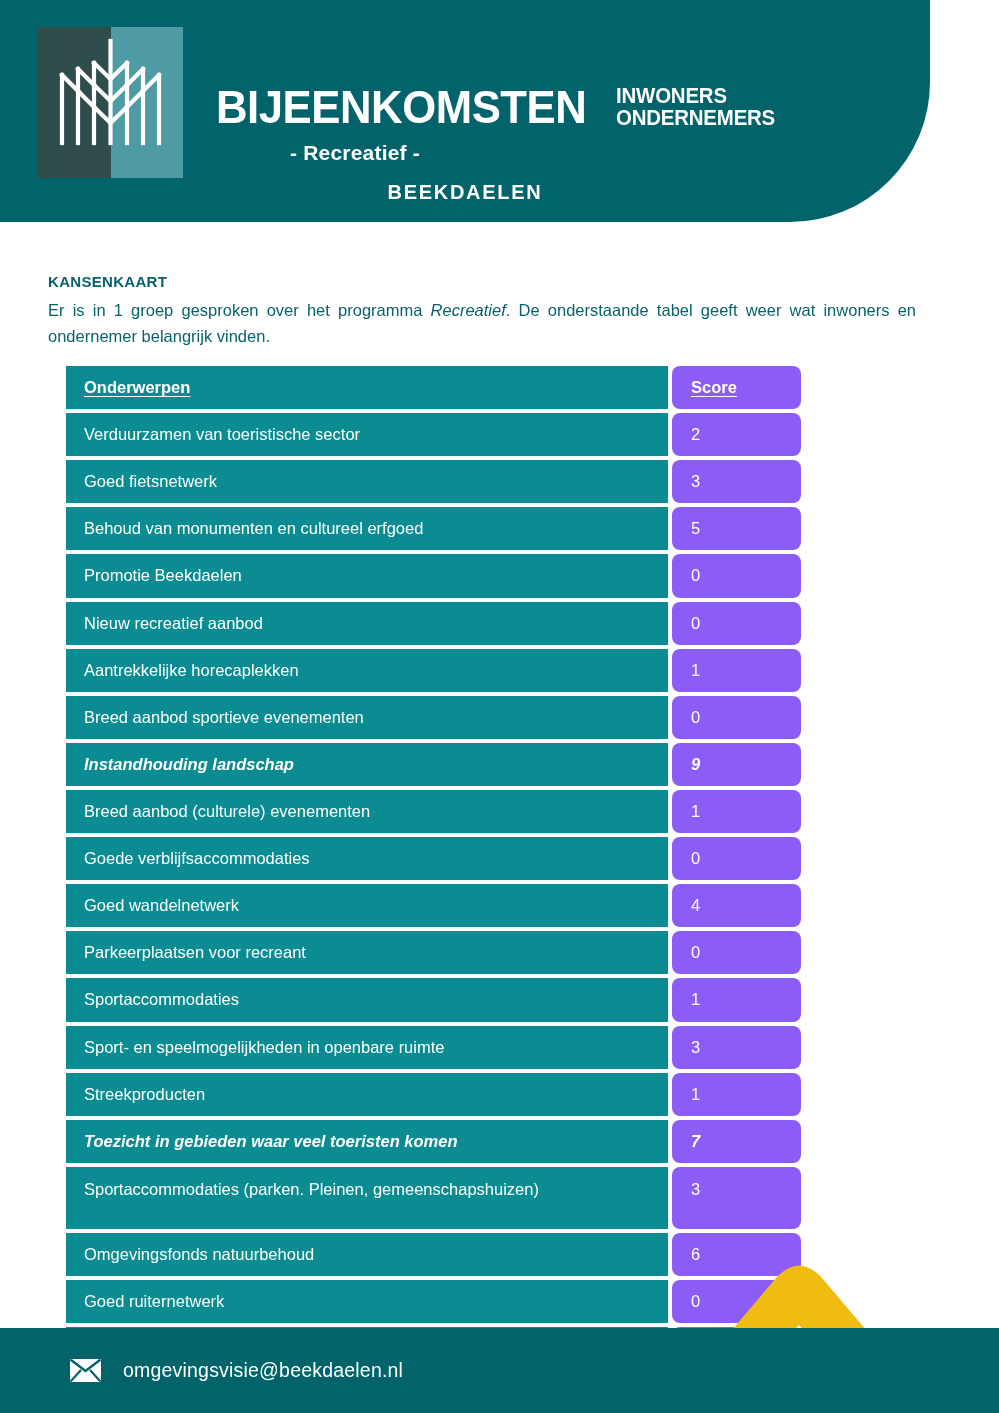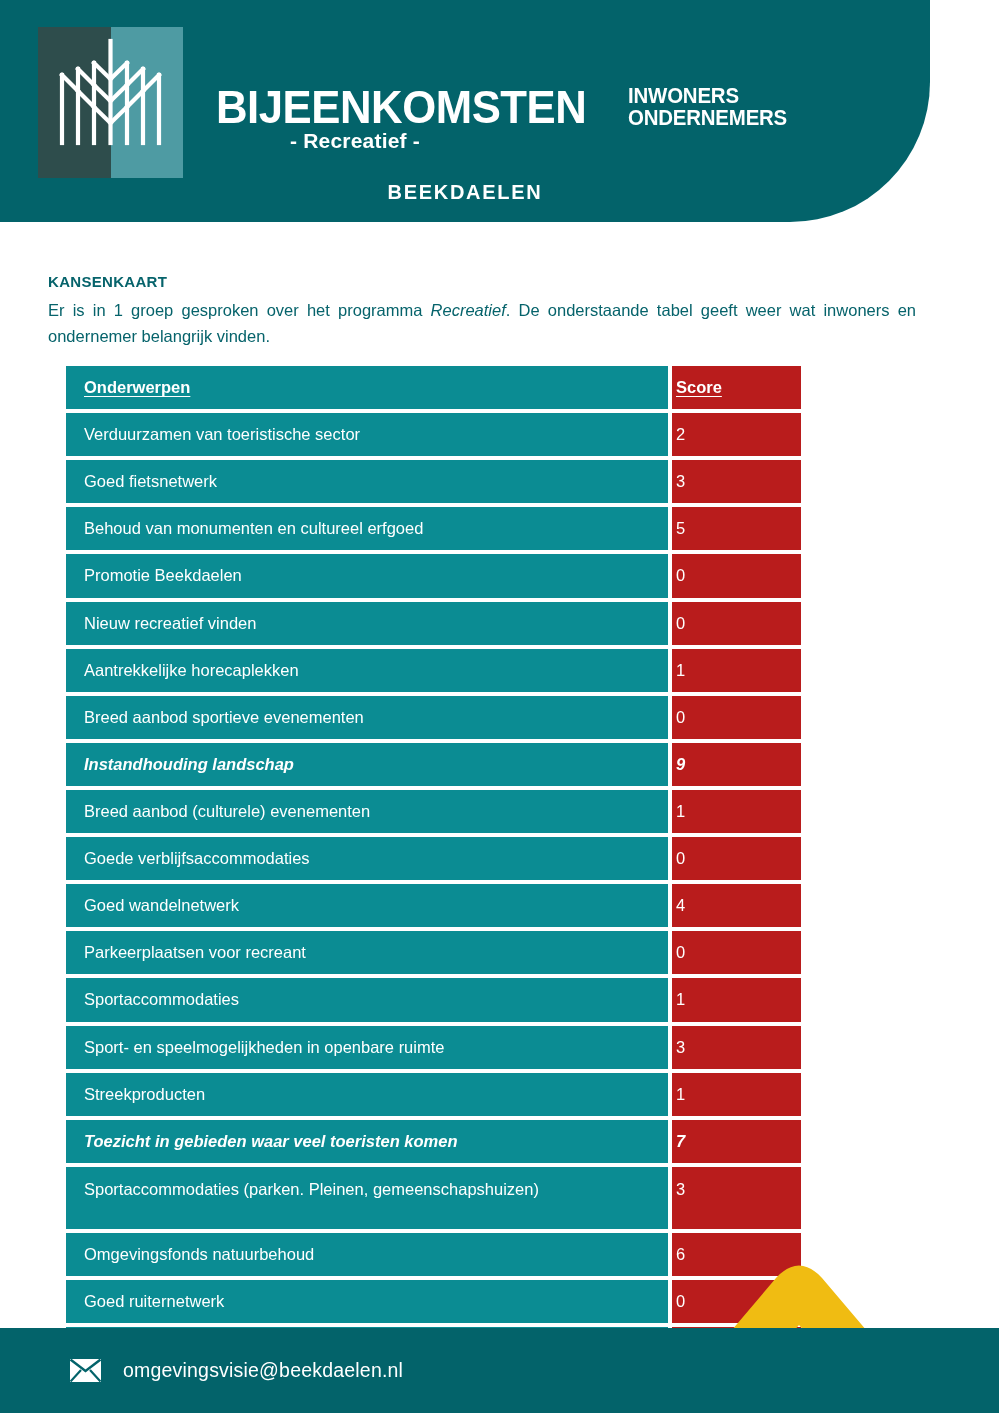--- a/index.html
+++ b/index.html
@@ -74,35 +74,35 @@
     color: #ffffff;
     font-size: 47px;
     font-weight: 700;
     letter-spacing: -0.5px;
     line-height: 0.96;
     transform: scaleX(0.93);
     transform-origin: left center;
     white-space: nowrap;
   }
   .title-sub-stack {
-    margin-left: 14px;
+    margin-left: 2px;
     margin-top: 2px;
     line-height: 1.0;
   }
   .title-sub-stack div {
     color: #ffffff;
     font-size: 21.5px;
     font-weight: 700;
     letter-spacing: -0.2px;
     transform: scaleX(0.95);
     transform-origin: left center;
     white-space: nowrap;
   }
   .title-kicker {
-    margin-top: 0;
+    margin-top: 12px;
     margin-left: 74px;
     color: #ffffff;
     font-size: 21px;
     font-weight: 700;
     letter-spacing: 0.2px;
   }
 
   
   .intro {
     position: absolute;
@@ -143,28 +143,29 @@
     padding: 11px 18px;
     font-size: 16.5px;
     line-height: 1.28;
     min-height: 42px;
     display: flex;
     align-items: center;
   }
   .cell-score {
     width: 129px;
     margin-left: 4px;
-    background: #b91c1c;
-    color: #ffffff;
-    padding: 11px 4px;
+    background: #8b5cf6;
+    color: #ffffff;
+    padding: 11px 19px;
     font-size: 16.5px;
     line-height: 1.28;
     min-height: 42px;
     display: flex;
     align-items: center;
+    border-radius: 8px;
   }
   .row.header-row .cell-subject,
   .row.header-row .cell-score {
     font-weight: 700;
     text-decoration: underline;
     text-underline-offset: 3px;
     font-size: 16.5px;
   }
   .row.highlight .cell-subject,
   .row.highlight .cell-score {
@@ -283,21 +284,21 @@
         </div>
         <div class="row">
           <div class="cell-subject">Behoud van monumenten en cultureel erfgoed</div>
           <div class="cell-score">5</div>
         </div>
         <div class="row">
           <div class="cell-subject">Promotie Beekdaelen</div>
           <div class="cell-score">0</div>
         </div>
         <div class="row">
-          <div class="cell-subject">Nieuw recreatief vinden</div>
+          <div class="cell-subject">Nieuw recreatief aanbod</div>
           <div class="cell-score">0</div>
         </div>
         <div class="row">
           <div class="cell-subject">Aantrekkelijke horecaplekken</div>
           <div class="cell-score">1</div>
         </div>
         <div class="row">
           <div class="cell-subject">Breed aanbod sportieve evenementen</div>
           <div class="cell-score">0</div>
         </div>

